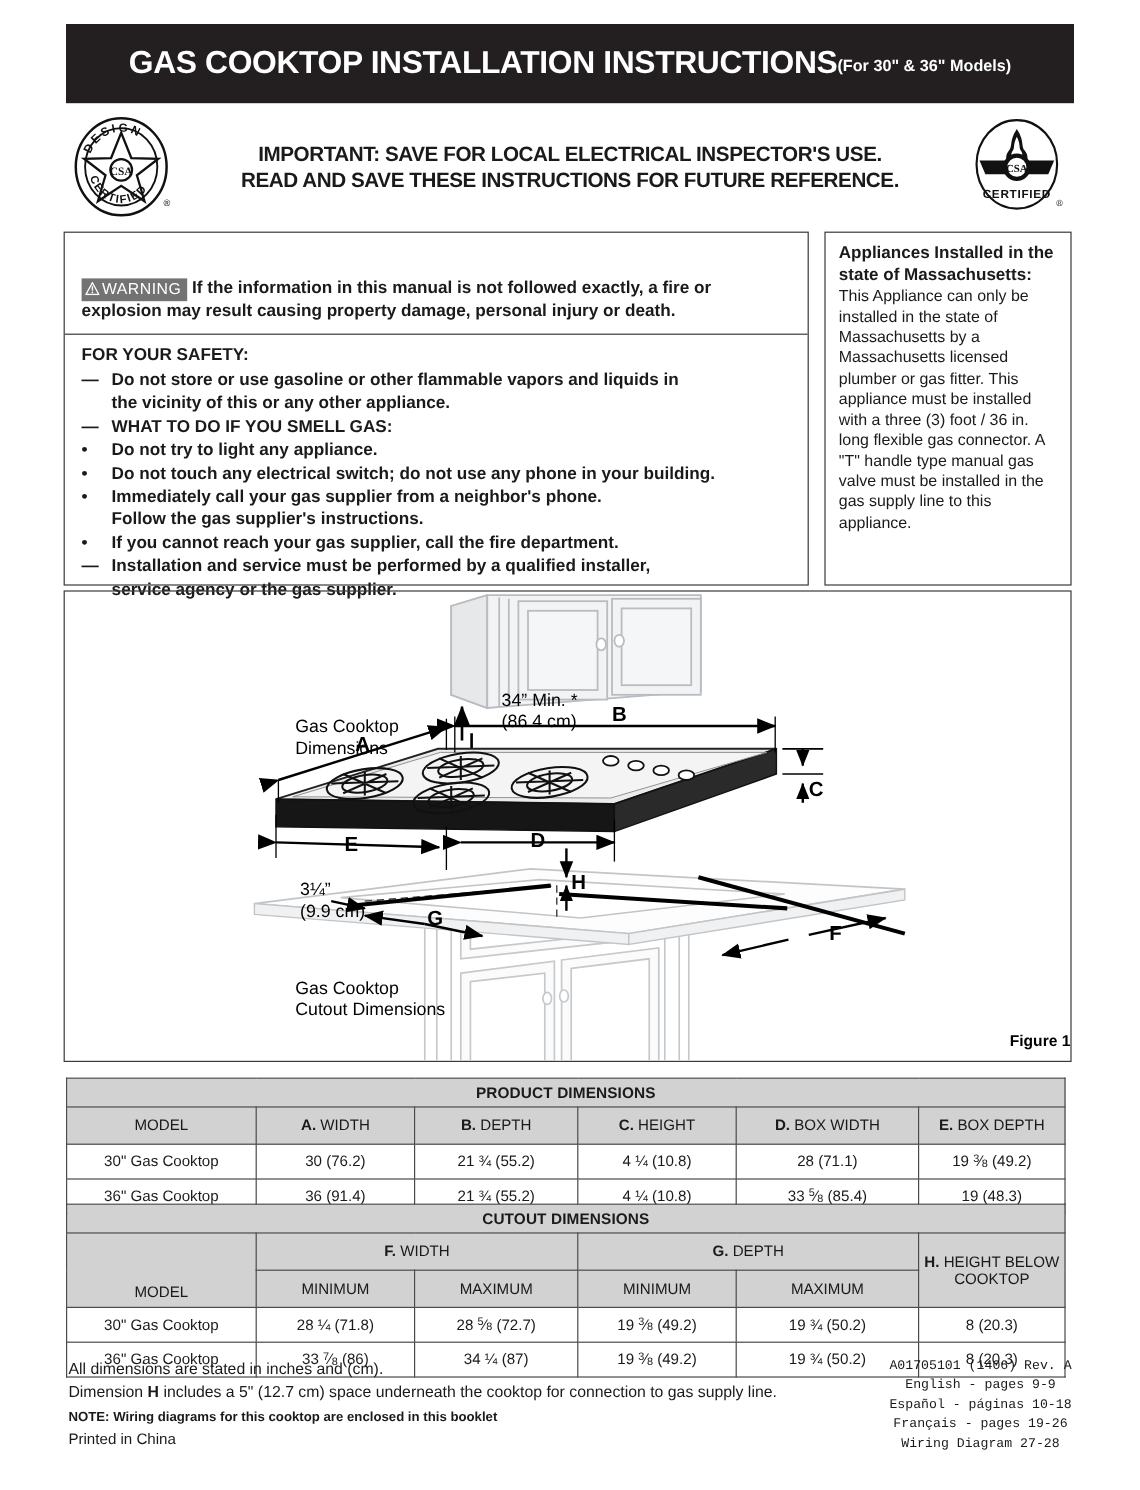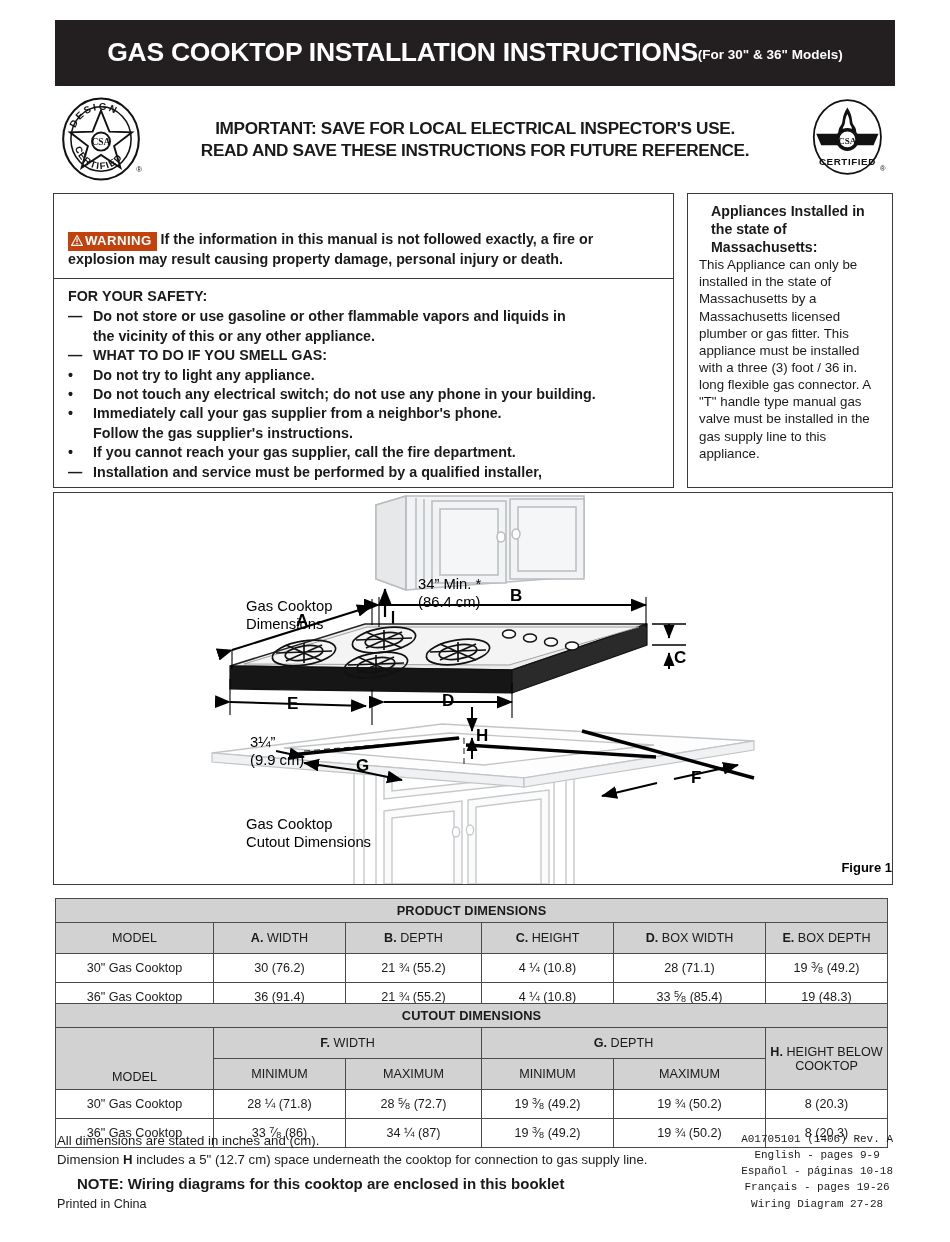--- a/index.html
+++ b/index.html
@@ -72,24 +72,24 @@
   }
   #warning-top {
     border-bottom: 1.4px solid #3a3a3a;
     padding: 9px 12px 9px 14px;
     font-size: 14.3px;
     font-weight: bold;
     line-height: 1.34;
   }
   #warning-badge {
     display: inline-block;
-    background: #c2410c;
+    background: #737373;
     color: #fff;
     font-size: 13.2px;
-    font-weight: bold;
+    font-weight: normal;
     letter-spacing: 0.4px;
     padding: 0px 5px 1px 3px;
     vertical-align: baseline;
     position: relative;
     top: 1px;
     margin-top: 28px;
   }
   #warning-badge .tri {
     display: inline-block;
     position: relative;
@@ -121,21 +121,20 @@
     left: 687px; top: 193px;
     width: 206px; height: 295px;
     border: 1.4px solid #3a3a3a;
     box-sizing: border-box;
     padding: 8px 9px 4px 11px;
   }
   #mass-title {
     font-size: 14.2px;
     font-weight: bold;
     line-height: 1.27;
-    margin-left: 12px;
   }
   #mass-body {
     font-size: 13.3px;
     line-height: 1.29;
   }
 
   
   #figure-box {
     position: absolute;
     left: 53px; top: 492px;
@@ -205,24 +204,23 @@
   #footer {
     position: absolute;
     left: 57px; top: 1131px;
     width: 836px;
     display: flex;
     justify-content: space-between;
     align-items: flex-start;
   }
   #footer-left { font-size: 13.2px; line-height: 1.46; }
   #footer-left .note {
-    font-size: 15px;
+    font-size: 11px;
     font-weight: bold;
     margin-top: 3px;
-    margin-left: 20px;
   }
   #footer-left .printed { font-size: 12.6px; margin-top: 1px; }
   #footer-right {
     font-size: 11px;
     line-height: 1.47;
     text-align: center;
     font-family: Liberation Mono, monospace;
   }
 </style>
 </head>
@@ -316,20 +314,21 @@
 
     <div class="safety-row">
       <span class="safety-mark">•</span>
       <span class="safety-text">If you cannot reach your gas supplier, call the fire department.</span>
     </div>
 
     <div class="safety-row">
       <span class="safety-mark">—</span>
       <span class="safety-text">Installation and service must be performed by a qualified installer,</span>
     </div>
+    <div class="safety-cont">service agency or   the gas supplier.</div>
   </div>
 </div>
 
 <div id="mass-box">
   <div id="mass-title">Appliances Installed in the state of Massachusetts:</div>
   <div id="mass-body">This Appliance can only be installed in the state of Massachusetts by a Massachusetts licensed plumber or gas fitter. This appliance must be installed with a three (3) foot / 36 in. long flexible gas connector. A "T" handle type manual gas valve must be installed in the gas supply line to this appliance.</div>
 </div>
 
 <div id="figure-box">
   <svg id="figure-canvas" viewBox="0 0 838 391">

